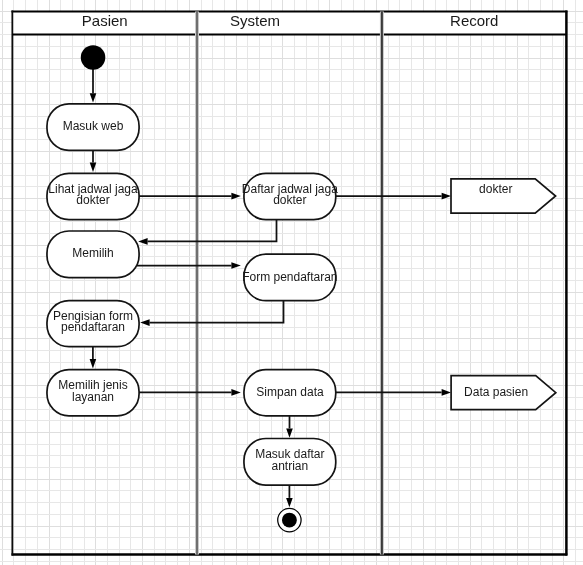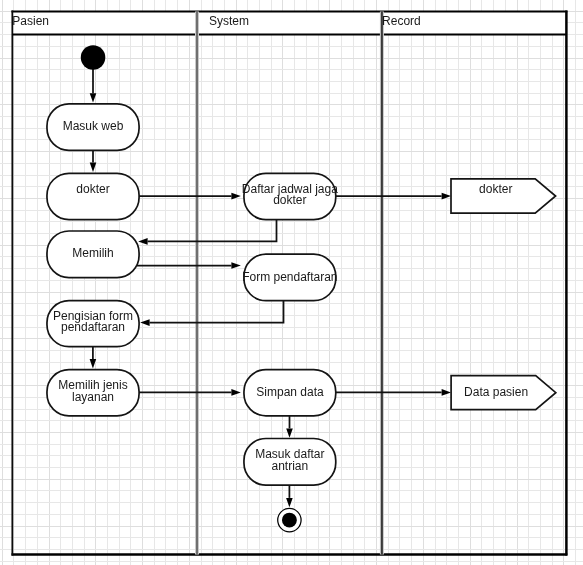--- a/index.html
+++ b/index.html
@@ -4,21 +4,21 @@
 <style>
   html,body{margin:0;padding:0;}
   body{
     width:583px;height:565px;overflow:hidden;
     background-color:#ffffff;
     font-family:"Liberation Sans",sans-serif;
     position:relative;
   }
   svg.layer{position:absolute;left:0;top:0;width:583px;height:565px;}
   .lane-title{
-    position:absolute;text-align:left;font-size:12px;color:#1a1a1a;
+    position:absolute;text-align:center;font-size:15px;color:#1a1a1a;
     line-height:12px;transform:translateZ(0);white-space:nowrap;
   }
   .node-label{
     position:absolute;text-align:center;font-size:12px;color:#1a1a1a;
     line-height:11.3px;transform:translateZ(0);white-space:nowrap;
   }
 </style>
 </head>
 <body>
 
@@ -173,27 +173,28 @@
     <rect x="46.97" y="300.6" width="92.1" height="46.1" rx="22" ry="22" fill="#ffffff" stroke="#141414" stroke-width="1.7"></rect>
     <rect x="46.97" y="369.7" width="92.1" height="46.1" rx="22" ry="22" fill="#ffffff" stroke="#141414" stroke-width="1.7"></rect>
     <rect x="243.95" y="369.7" width="91.8" height="46.1" rx="22" ry="22" fill="#ffffff" stroke="#141414" stroke-width="1.7"></rect>
     <path d="M451.1 375.6 H535.7 L555.8000000000001 392.65000000000003 L535.7 409.70000000000005 H451.1 Z" fill="#ffffff" stroke="#141414" stroke-width="1.7"></path>
     <rect x="243.95" y="438.5" width="91.8" height="46.6" rx="22" ry="22" fill="#ffffff" stroke="#141414" stroke-width="1.7"></rect>
     <circle cx="289.4" cy="520.1" r="11.7" fill="#ffffff" stroke="#000000" stroke-width="1.25"></circle>
     <circle cx="289.4" cy="520.1" r="7.45" fill="#000000"></circle>
   </svg>
 
 <div class="lane-title" style="left:12.35px;top:15.3px;width:184.85px">Pasien</div>
-<div class="lane-title" style="left:209px;top:15.3px;width:150px">System</div>
+<div class="lane-title" style="left:180px;top:15.3px;width:150px">System</div>
 <div class="lane-title" style="left:382.1px;top:15.3px;width:184.3px">Record</div>
 
 <div class="node-label" style="left: 23.02px; width: 140px; top: 121.2px;">
     <div>Masuk&nbsp;web</div>
   </div>
 <div class="node-label" style="left: 23.02px; width: 140px; top: 183.95px;">
+    <div>Lihat&nbsp;jadwal&nbsp;jaga</div>
     <div>dokter</div>
   </div>
 <div class="node-label" style="left: 219.85px; width: 140px; top: 183.95px;">
     <div>Daftar&nbsp;jadwal&nbsp;jaga</div>
     <div>dokter</div>
   </div>
 <div class="node-label" style="left: 425.8px; width: 140px; top: 183.5px;">
     <div>dokter</div>
   </div>
 <div class="node-label" style="left: 23.02px; width: 140px; top: 248.4px;">

